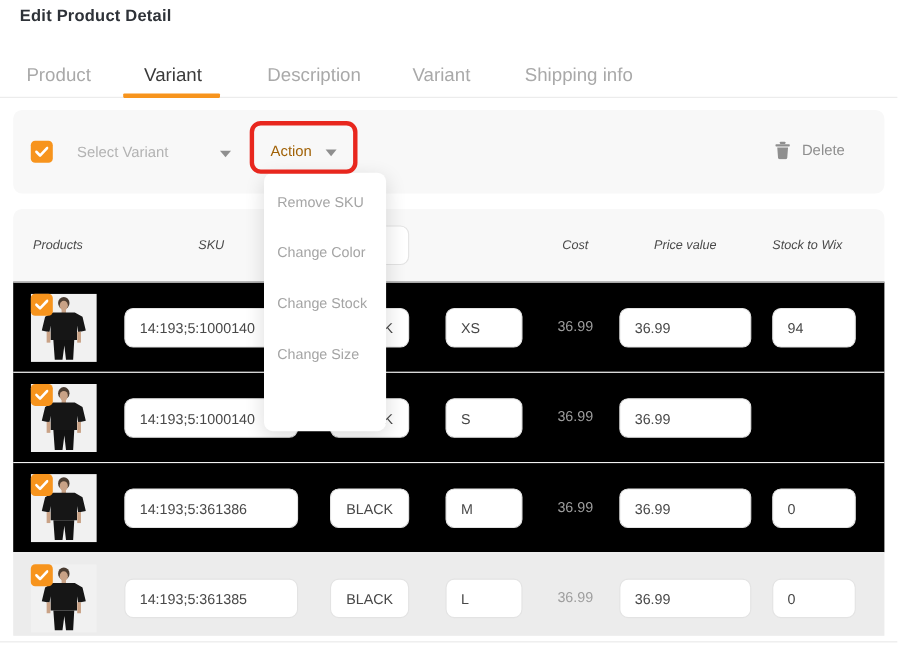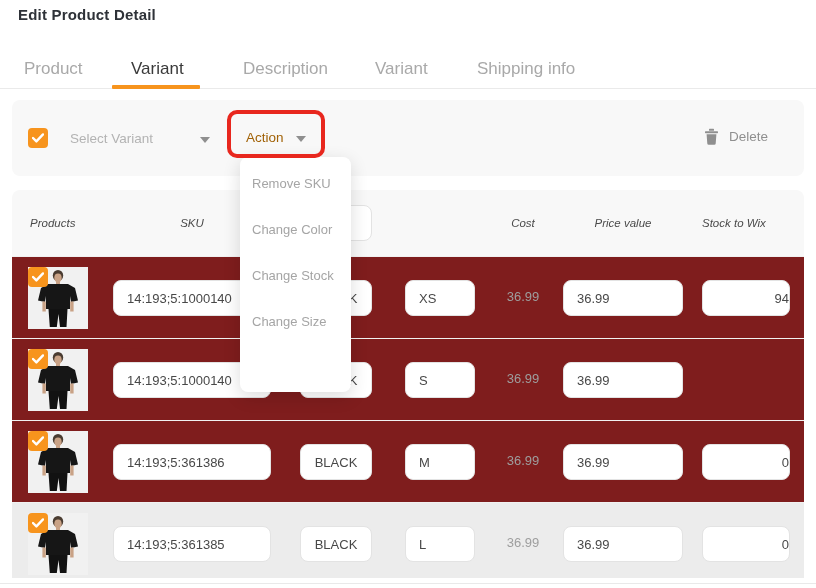--- a/index.html
+++ b/index.html
@@ -42,32 +42,32 @@
   .th-products { left:18px; }
   .th-sku { left:101px; width:158px; text-align:center; }
   .th-cost { left:461px; width:100px; text-align:center; }
   .th-price { left:551px; width:120px; text-align:center; }
   .th-stock { left:690px; width:107px; }
   .th-box { position:absolute; top:15px; height:36px; background:#fff; border:1px solid #e3e3e3;
     border-radius:8px; font-size:13px; color:#4a4a4a; display:flex; align-items:center; padding-left:14px; }
   .th-box-color { left:288px; width:72px; }
   .th-box-size { left:393px; width:70px; }
 
-  .trow { position:relative; height:82px; background:#7f1d1d; border-top:1px solid #f1f1f1; }
+  .trow { position:relative; height:82px; background:#000000; border-top:1px solid #f1f1f1; }
   .trow.highlight { background:#ececec; height:76px; }
   .thumb { position:absolute; left:16px; top:10px; width:60px; height:62px; }
   .trow .checkbox { position:absolute; left:16px; top:10px; z-index:2; }
   .cell-input { position:absolute; top:23px; height:36px; background:#fff; border:1px solid #e3e3e3;
     border-radius:8px; font-size:13px; color:#484848; padding-left:13px; outline:none;
     font-family:"Liberation Sans", sans-serif; }
   .in-sku   { left:101px; width:158px; }
   .in-color { left:288px; width:72px; text-align:center; padding-left:0; }
   .in-size  { left:393px; width:70px; }
   .in-price { left:551px; width:120px; }
-  .in-stock { left:690px; width:88px;text-align:right; }
+  .in-stock { left:690px; width:76px; }
   .cell-cost { position:absolute; left:461px; width:100px; top:32px; text-align:center;
     font-size:13px; color:#9e9e9e; }
 
   
   .action-menu { left:240px; top:157px; width:111px; height:235px; background:#fff; border-radius:8px;
     box-shadow:0 5px 18px rgba(0,0,0,.14); z-index:40; padding-top:3px; }
   .menu-item { height:46px; display:flex; align-items:center; padding-left:12px;
     font-size:13px; color:#a5a5a5; cursor:pointer; white-space:nowrap; }
 
   .bottom-divider { left:0; top:583px; width:816px; height:1px; background:#e9e9e9; }

